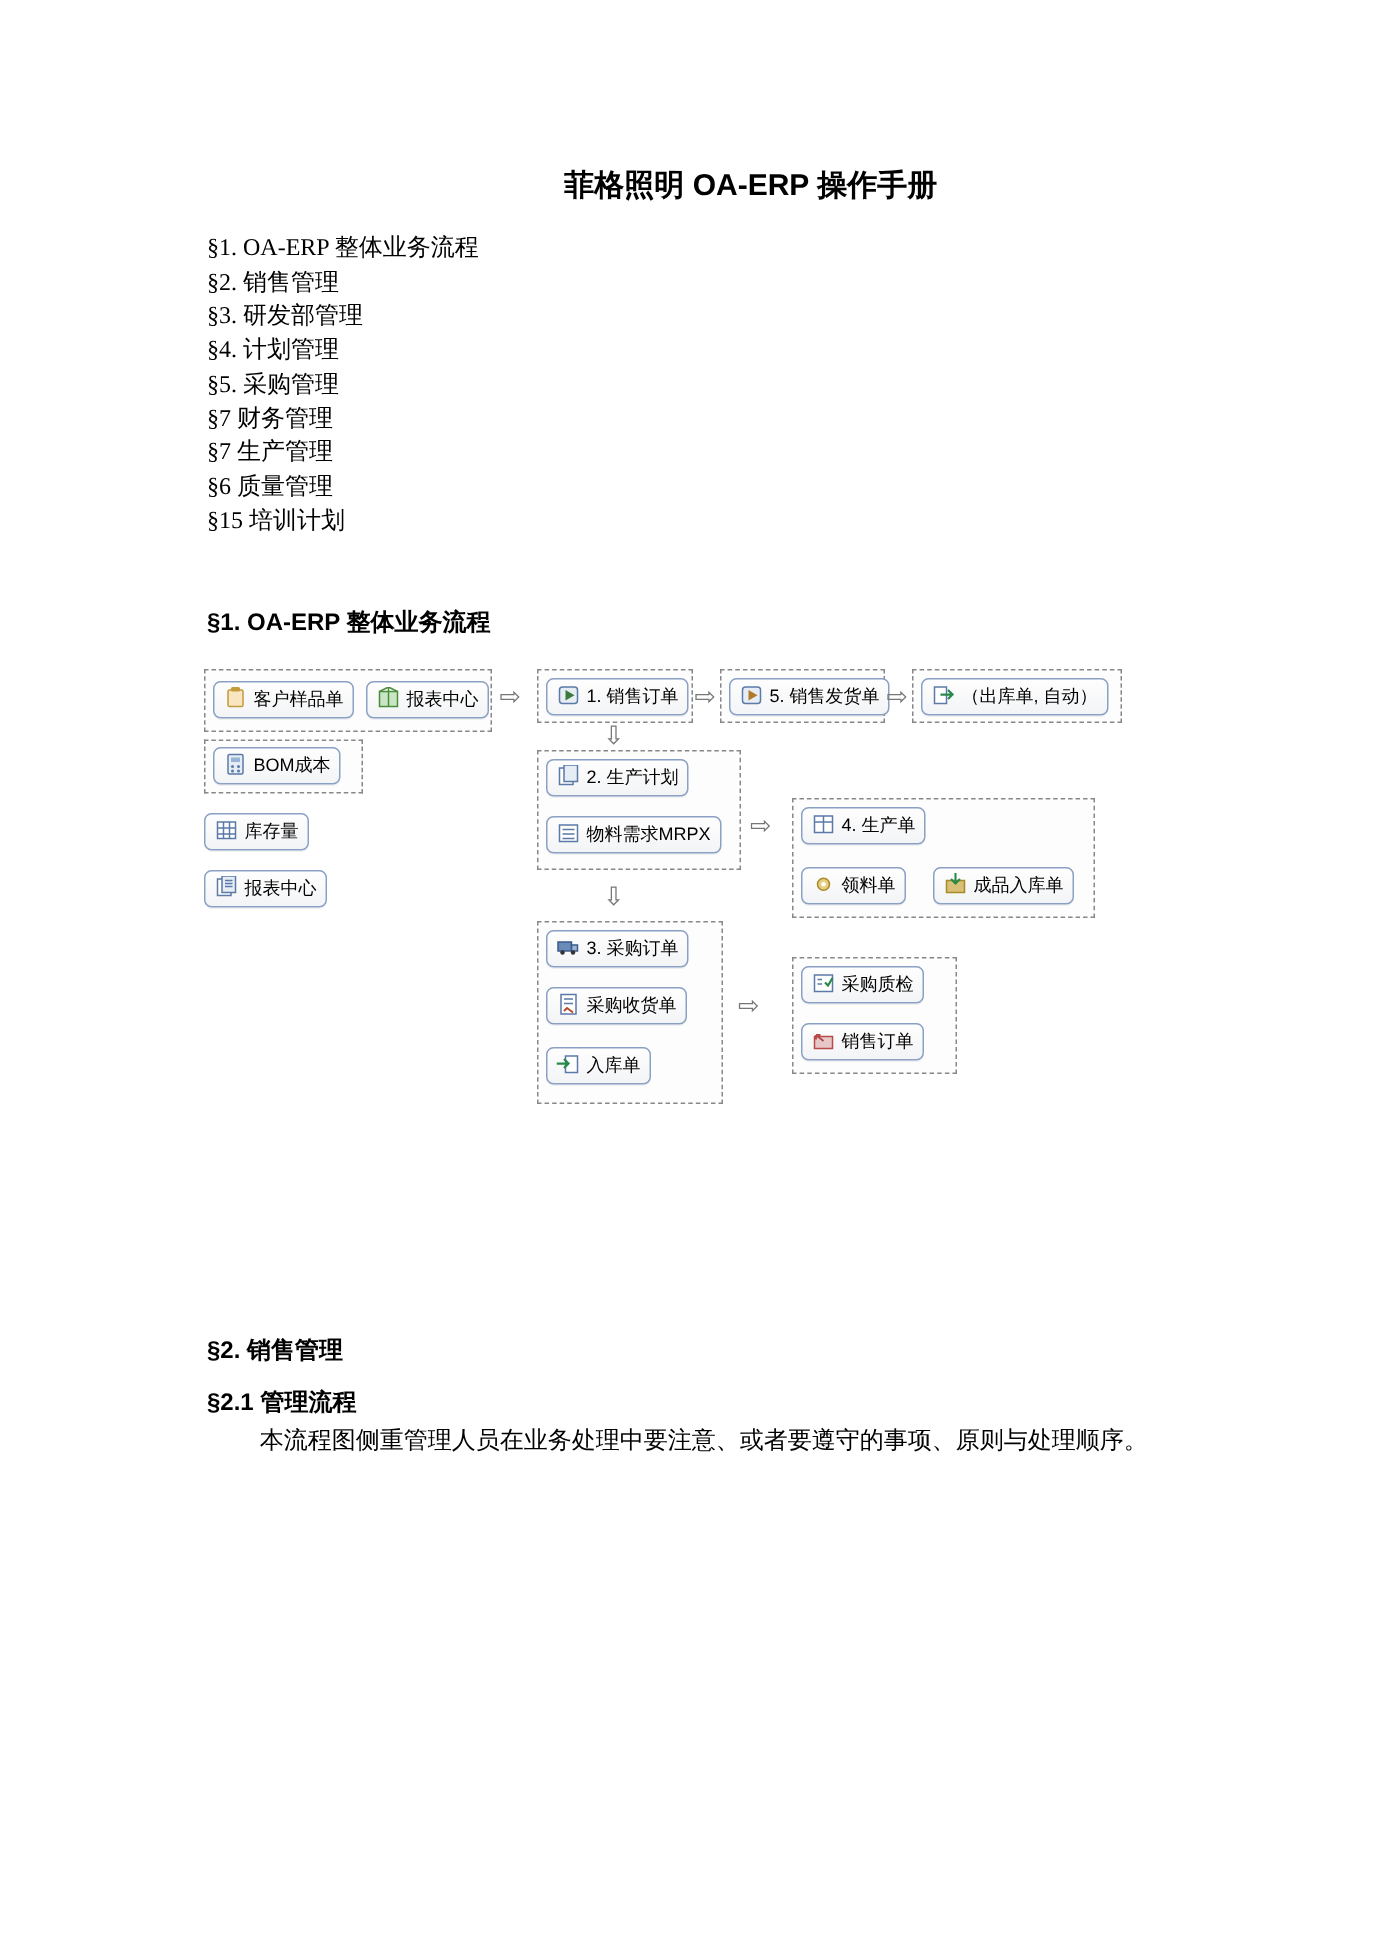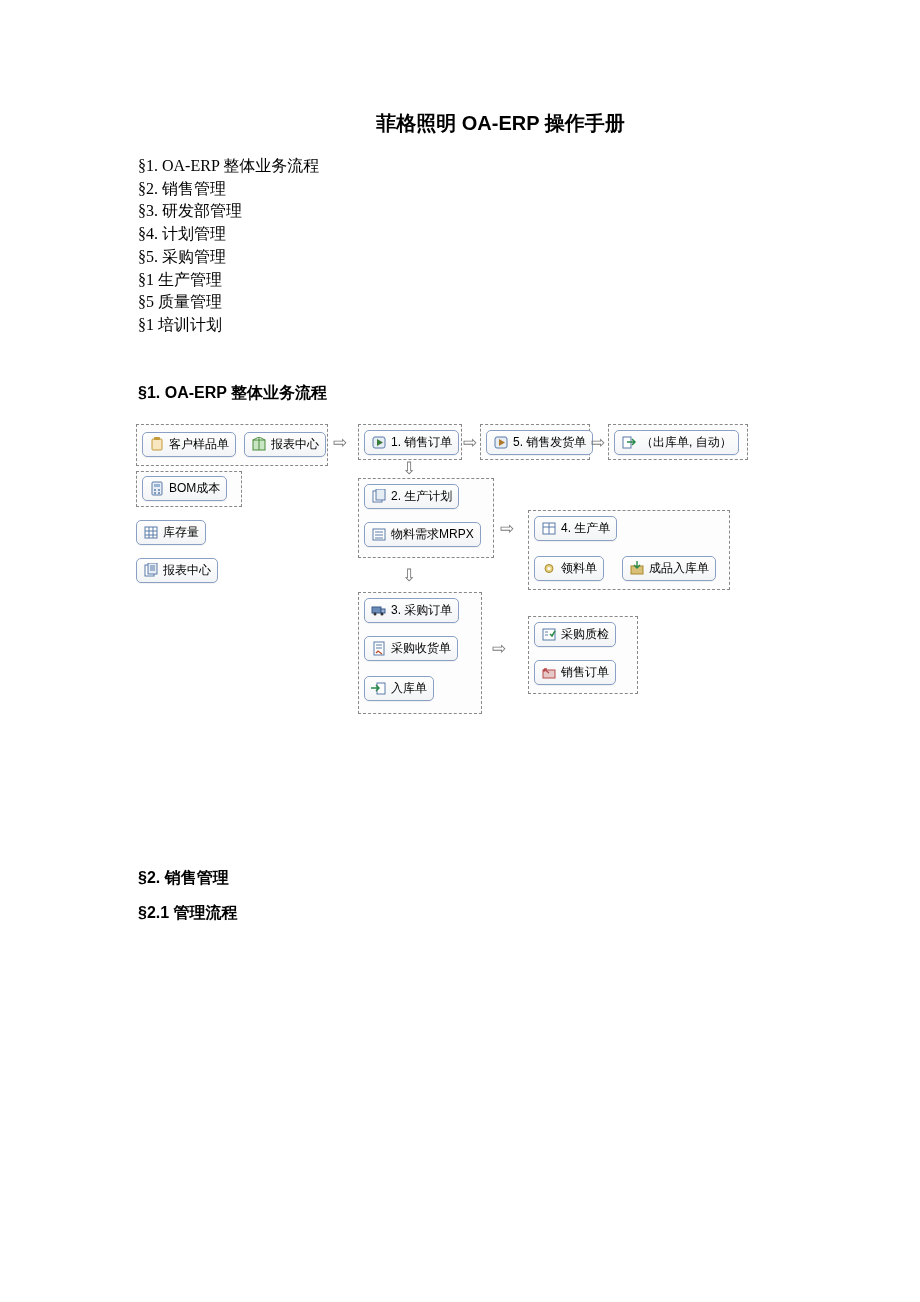--- a/index.html
+++ b/index.html
@@ -4,40 +4,41 @@
 <style>
 body{margin:0;background:#fff;font-family:"SimSun","宋体",serif;color:#000;font-size:16px}
 .page{width:920px;min-height:1302px;padding:110px 57px 0 138px;box-sizing:border-box}
 .title{text-align:center;font-size:20px;font-weight:bold;font-family:"SimHei","黑体",sans-serif;margin-bottom:18px}
 .toc{line-height:1.42}
 .sec-h{font-weight:bold;font-family:"SimHei","黑体",sans-serif;margin-top:46px;margin-bottom:14px}
 .sec-h2{font-weight:bold;font-family:"SimHei","黑体",sans-serif;margin-top:14px}
 .para{margin-top:4px;margin-left:2.2em;text-indent:0}
 .diagram{position:relative;width:680px;height:370px;margin-top:6px;margin-left:-6px}
 .cluster{position:absolute;border:1px dashed #888;background:#fdfdfd}
-.node{position:absolute;display:flex;align-items:center;padding:3px 6px;font-size:12px;font-family:"Microsoft YaHei","SimSun",sans-serif;background:linear-gradient(#fefefe,#f3f4f6);border:1px solid #8aa0c4;border-radius:5px;box-shadow:0 1px 0 rgba(0,0,0,0.05);white-space:nowrap}
+.node{position:absolute;display:flex;align-items:flex-start;padding:3px 6px;font-size:12px;font-family:"Microsoft YaHei","SimSun",sans-serif;background:linear-gradient(#fefefe,#f3f4f6);border:1px solid #8aa0c4;border-radius:5px;box-shadow:0 1px 0 rgba(0,0,0,0.05);white-space:nowrap}
 .node .ic{width:16px;height:15px;margin-right:4px;flex:none;display:flex;align-items:center;justify-content:center}
 .arrow{position:absolute;font-size:17px;color:#777;font-family:sans-serif}
 svg{display:block}
 </style>
 </head>
 <body>
 
 <div class="page">
   <div class="title">菲格照明 OA-ERP 操作手册</div>
 
   <div class="toc">
     <div>§1. OA-ERP 整体业务流程</div>
     <div>§2. 销售管理</div>
     <div>§3. 研发部管理</div>
     <div>§4. 计划管理</div>
     <div>§5. 采购管理</div>
-    <div>§1  生产管理</div>
-    <div>§5  质量管理</div>
-    <div>§1 培训计划</div>
+    <div>§7  财务管理</div>
+    <div>§7  生产管理</div>
+    <div>§6  质量管理</div>
+    <div>§15 培训计划</div>
   </div>
 
   <div class="sec-h">§1. OA-ERP 整体业务流程</div>
 
   <div class="diagram">
 
     <div class="cluster" style="left:4px;top:6px;width:190px;height:40px"></div>
     <div class="cluster" style="left:4px;top:53px;width:104px;height:34px"></div>
     <div class="cluster" style="left:226px;top:6px;width:102px;height:34px"></div>
     <div class="cluster" style="left:348px;top:6px;width:108px;height:34px"></div>
@@ -228,13 +229,14 @@
     <span class="arrow" style="left:331px;top:14px">⇨</span>
     <span class="arrow" style="left:459px;top:14px">⇨</span>
     <span class="arrow" style="left:270px;top:40px">⇩</span>
     <span class="arrow" style="left:368px;top:100px">⇨</span>
     <span class="arrow" style="left:270px;top:147px">⇩</span>
     <span class="arrow" style="left:360px;top:220px">⇨</span>
   </div>
 
   <div class="sec-h" style="margin-top:80px">§2. 销售管理</div>
   <div class="sec-h2">§2.1  管理流程</div>
+  <div class="para">本流程图侧重管理人员在业务处理中要注意、或者要遵守的事项、原则与处理顺序。</div>
 </div>
 
 </body></html>

